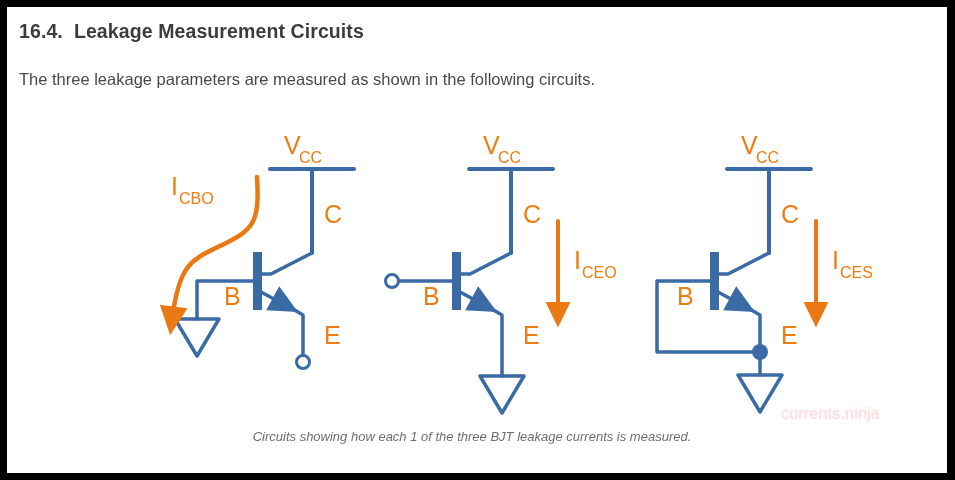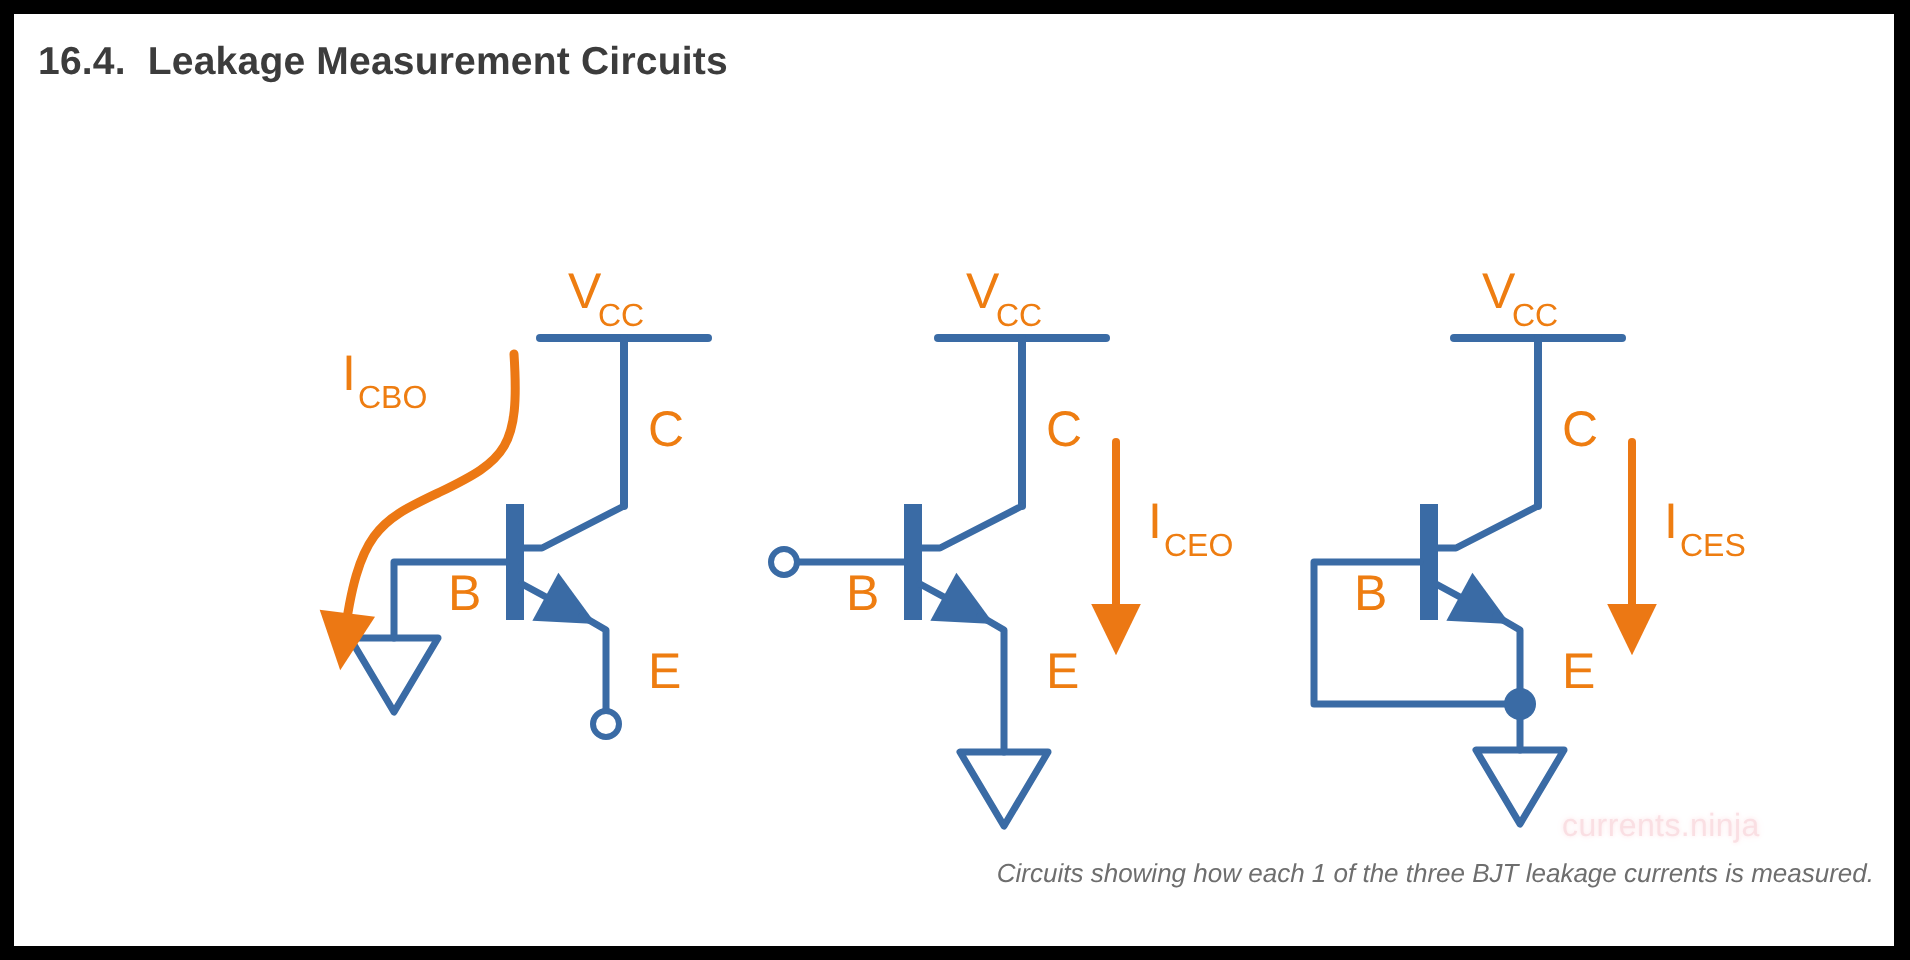--- a/index.html
+++ b/index.html
@@ -38,41 +38,42 @@
   #figure {
     position: absolute;
     left: 0px; top: 105px;
     width: 940px; height: 305px;
   }
   #figure svg { display: block; }
   #caption {
     position: absolute;
     left: 0; top: 422px;
     width: 930px;
-    text-align: right;
+    text-align: center;
     font-size: 13px;
     font-style: italic;
     color: #6e6e6e;
   }
   #watermark {
     position: absolute;
     left: 774px; top: 398px;
     font-size: 16px;
     color: #fadfe3;
     letter-spacing: .2px;
     text-shadow: 0 0 6px #fdeff1, 0 0 2px #fce7ea;
     user-select: none;
   }
 </style>
 </head>
 <body>
 
 <div id="page">
 
   <div id="heading">16.4.  Leakage Measurement Circuits</div>
+  <div id="intro">The three leakage parameters are measured as shown in the following circuits.</div>
 
   <div id="figure">
     <svg width="940" height="305" viewBox="0 0 940 305" xmlns="http://www.w3.org/2000/svg">
       <defs>
         <marker id="bluehead" markerWidth="9" markerHeight="9" refX="4.2" refY="4.5" orient="auto" markerUnits="strokeWidth">
           <path d="M0.2,0.6 L8.4,4.5 L0.2,8.4 Z" fill="#3a6ba5"></path>
         </marker>
         <marker id="orangehead" markerWidth="7" markerHeight="7" refX="3.2" refY="3.5" orient="auto" markerUnits="strokeWidth">
           <path d="M0.2,0.4 L6.6,3.5 L0.2,6.6 Z" fill="#ec7814"></path>
         </marker>

